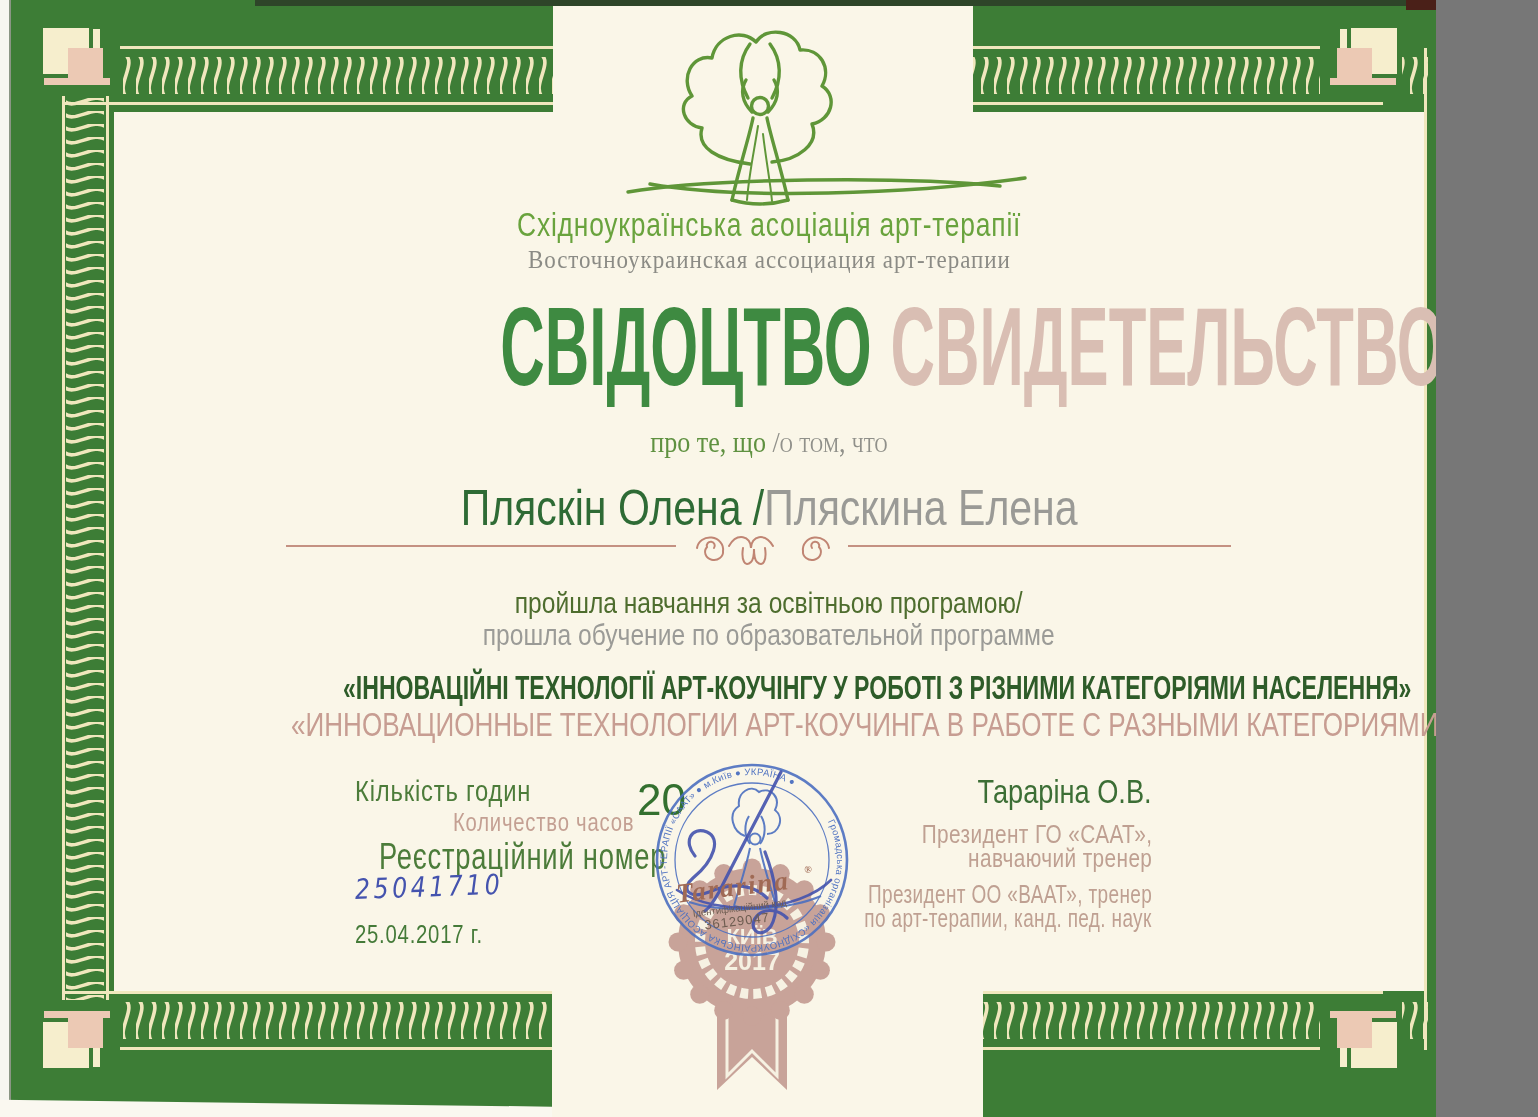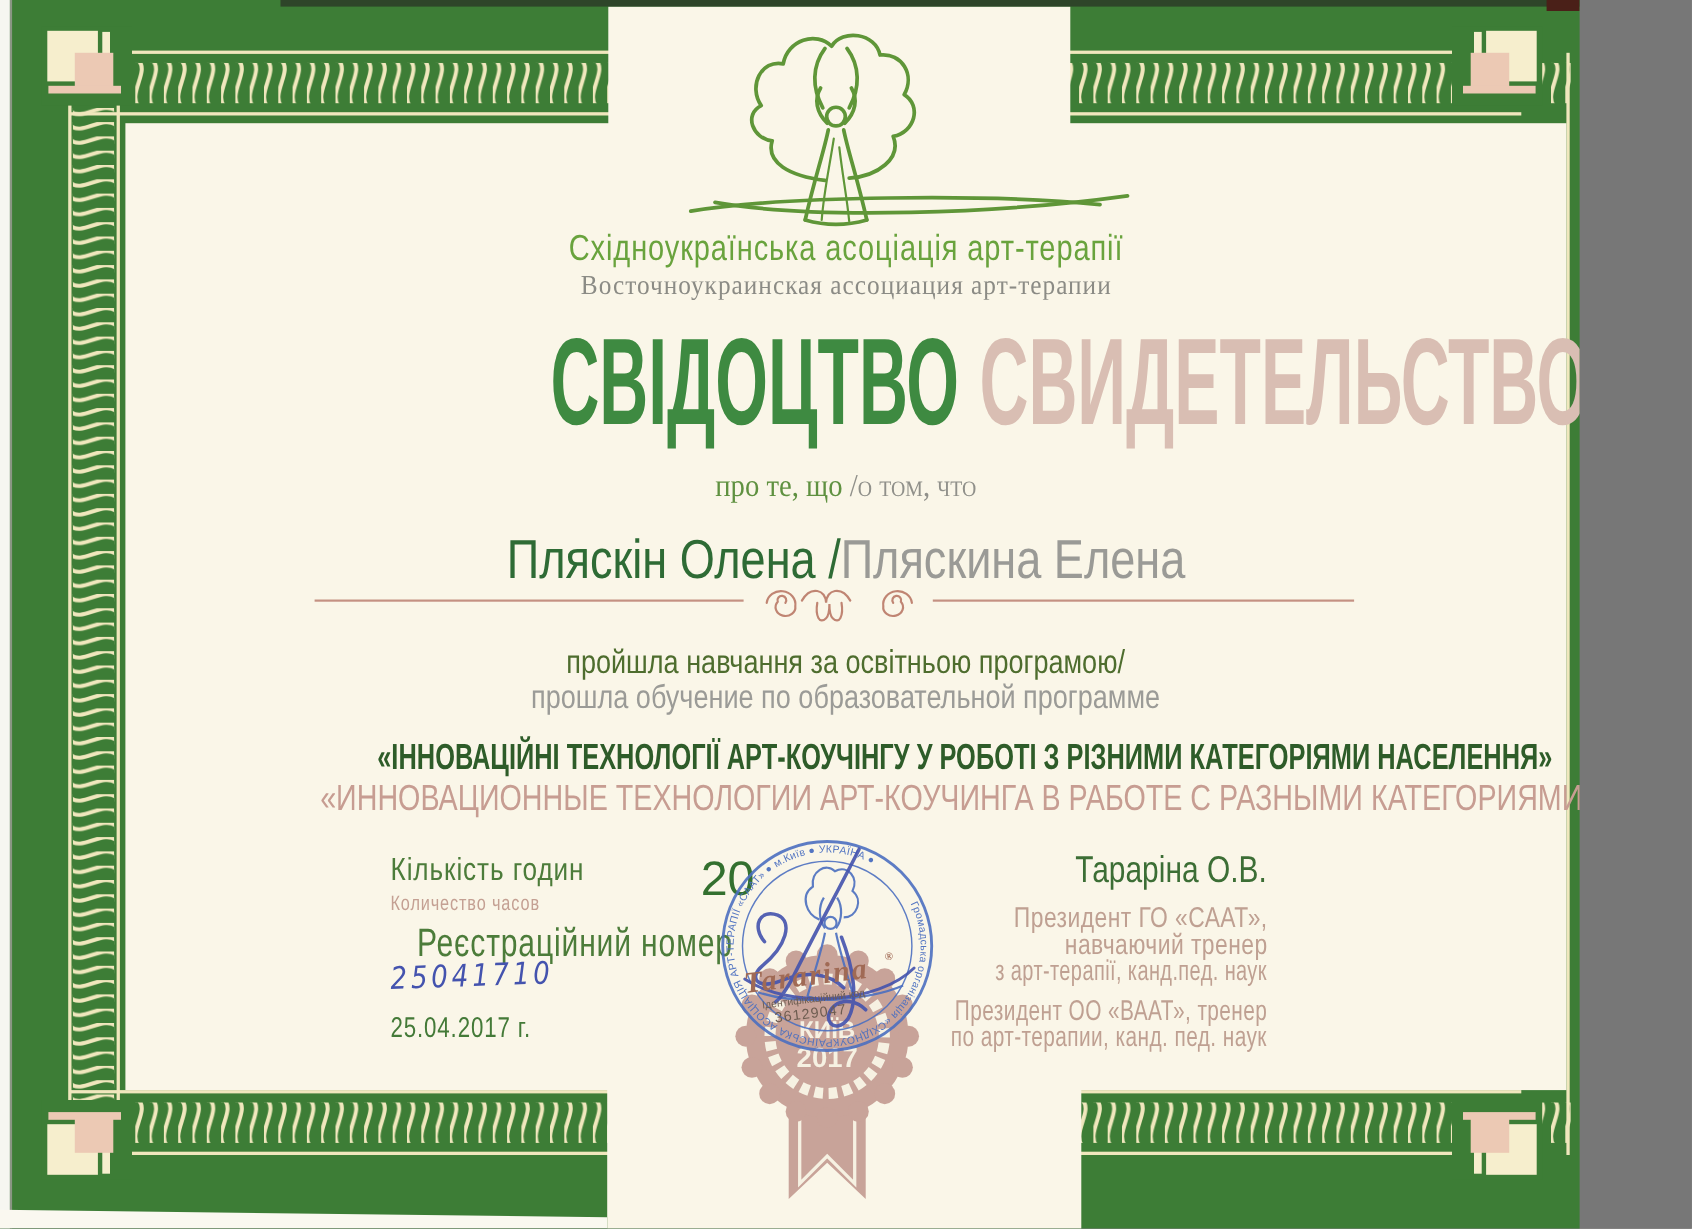--- a/index.html
+++ b/index.html
@@ -69,21 +69,21 @@
   .edu-uk{top:474px;font-size:30px;color:var(--edu-green);}
   .edu-ru{top:506px;font-size:30px;color:var(--edu-gray);}
   
   .prog-uk{top:557px;font-size:33px;font-weight:bold;color:var(--program-green);}
   .prog-ru{top:594px;font-size:33px;color:var(--program-rose);}
   
   .left-block{position:absolute;left:241px;top:660px;width:330px;white-space:nowrap;text-decoration:underline;}
   .hours-row{position:relative;margin-top:4px;line-height:30px;}
   .hours-label{font-size:29px;letter-spacing:1px;color:var(--label-green);}
   .hours-value{position:absolute;left:282px;top:2px;font-size:44px;line-height:44px;color:var(--value-green);}
-  .hours-ru{line-height:22px;font-size:19px;letter-spacing:1px;color:var(--label-tan);}
+  .hours-ru{line-height:22px;font-size:26px;letter-spacing:1px;color:var(--label-tan);text-align:right;}
   .reg-uk{margin-top:8px;line-height:32px;font-size:36px;letter-spacing:1px;color:var(--label-green);margin-left:24px;}
   .reg-ru{line-height:22px;font-size:24px;letter-spacing:1px;color:var(--label-tan);}
   .reg-number{margin-top:0px;line-height:34px;font-family:"DejaVu Sans",sans-serif;font-style:italic;
               font-size:28px;letter-spacing:4px;color:var(--ink-blue);transform:rotate(-2deg);transform-origin:left;}
   .cert-date{margin-top:12px;line-height:30px;font-size:26px;letter-spacing:1px;color:var(--date-green);}
   
   .right-block{position:absolute;right:272px;top:660px;width:430px;text-align:right;white-space:nowrap;}
   .signer-uk{font-size:34px;line-height:38px;color:var(--signer-green);}
   .signer-ru{font-size:26px;line-height:30px;color:var(--signer-tan);}
   .signer-t{font-size:26px;line-height:24px;letter-spacing:.5px;color:var(--signer-tan);}
@@ -252,23 +252,20 @@
 
     <div class="right-block">
       <div class="signer-uk">
         <span class="sx oxr" style="--sx:.8">Тараріна О.В.</span>
       </div>
       <div class="signer-t gap10">
         <span class="sx oxr" style="--sx:.8">Президент ГО «СААТ»,</span>
       </div>
       <div class="signer-t">
         <span class="sx oxr" style="--sx:.8">навчаючий тренер</span>
-      </div>
-      <div class="signer-t">
-        <span class="sx oxr" style="--sx:.7">з арт-терапії, канд.пед. наук</span>
       </div>
       <div class="signer-t gap10">
         <span class="sx oxr" style="--sx:.73">Президент ОО «ВААТ», тренер</span>
       </div>
       <div class="signer-t">
         <span class="sx oxr" style="--sx:.73">по арт-терапии, канд. пед. наук</span>
       </div>
     </div>
 
     <svg class="rosette-svg" viewBox="0 0 200 250">

